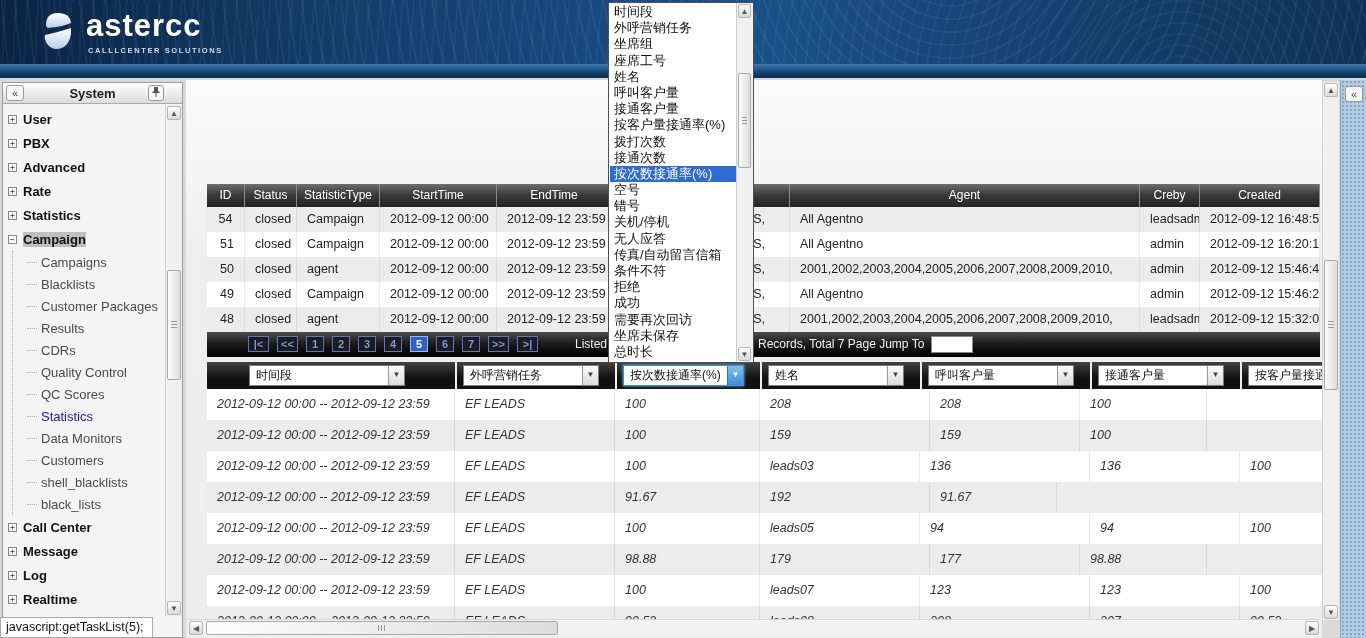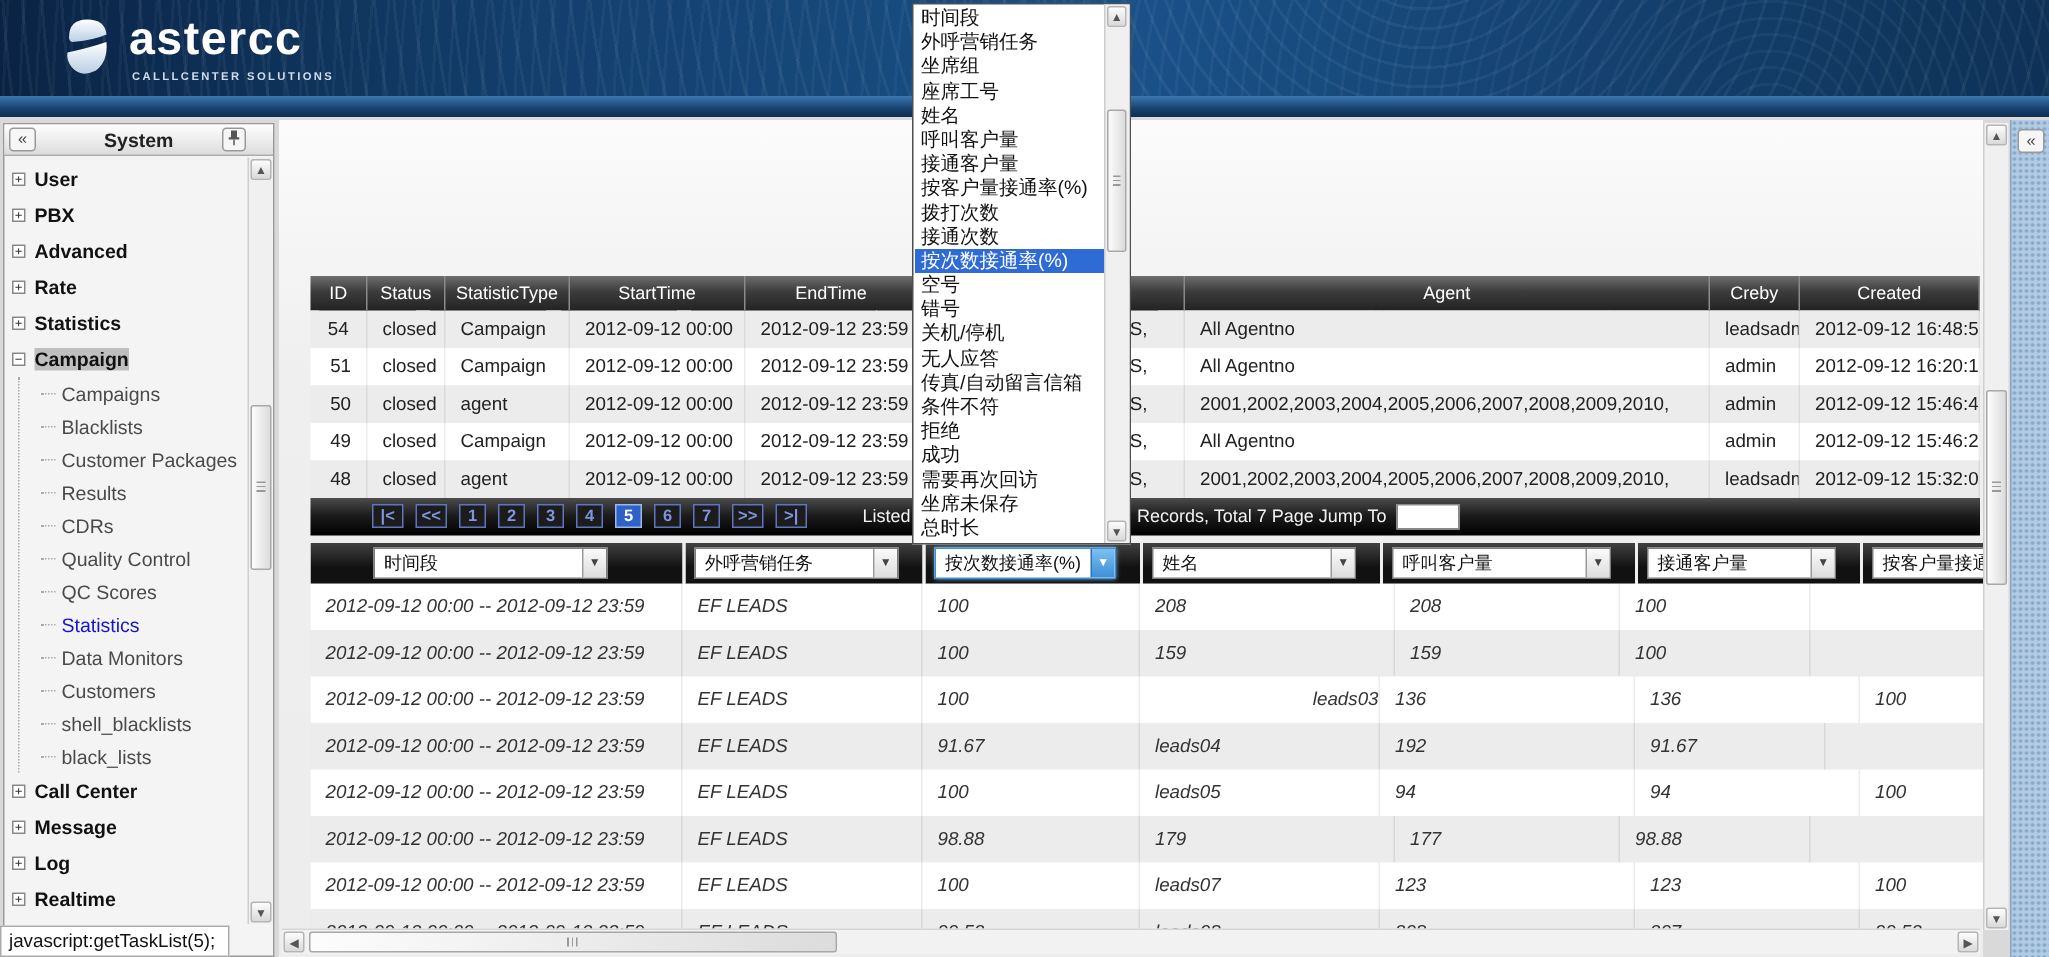--- a/index.html
+++ b/index.html
@@ -408,30 +408,29 @@
             <div class="c" style="width: 160px;">EF LEADS</div>
             <div class="c" style="width: 145px;">100</div>
             <div class="c" style="width: 170px;">159</div>
             <div class="c" style="width: 150px;">159</div>
             <div class="c" style="width: 127px;">100</div>
           </div>
           <div class="t2r">
             <div class="c" style="width: 248px;">2012-09-12 00:00 -- 2012-09-12 23:59</div>
             <div class="c" style="width: 160px;">EF LEADS</div>
             <div class="c" style="width: 145px;">100</div>
-            <div class="c" style="width: 160px; text-align: right;">leads03</div>
+            <div class="c" style="width: 160px;">leads03</div>
             <div class="c" style="width: 170px;">136</div>
             <div class="c" style="width: 150px;">136</div>
             <div class="c" style="width: 127px;">100</div>
           </div>
           <div class="t2r">
             <div class="c" style="width: 248px;">2012-09-12 00:00 -- 2012-09-12 23:59</div>
             <div class="c" style="width: 160px;">EF LEADS</div>
             <div class="c" style="width: 145px;">91.67</div>
-            <div class="c" style="width: 160px;">leads04</div>
             <div class="c" style="width: 170px;">192</div>
             <div class="c" style="width: 127px;">91.67</div>
           </div>
           <div class="t2r">
             <div class="c" style="width: 248px;">2012-09-12 00:00 -- 2012-09-12 23:59</div>
             <div class="c" style="width: 160px;">EF LEADS</div>
             <div class="c" style="width: 145px;">100</div>
             <div class="c" style="width: 160px;">leads05</div>
             <div class="c" style="width: 170px;">94</div>
             <div class="c" style="width: 150px;">94</div>

